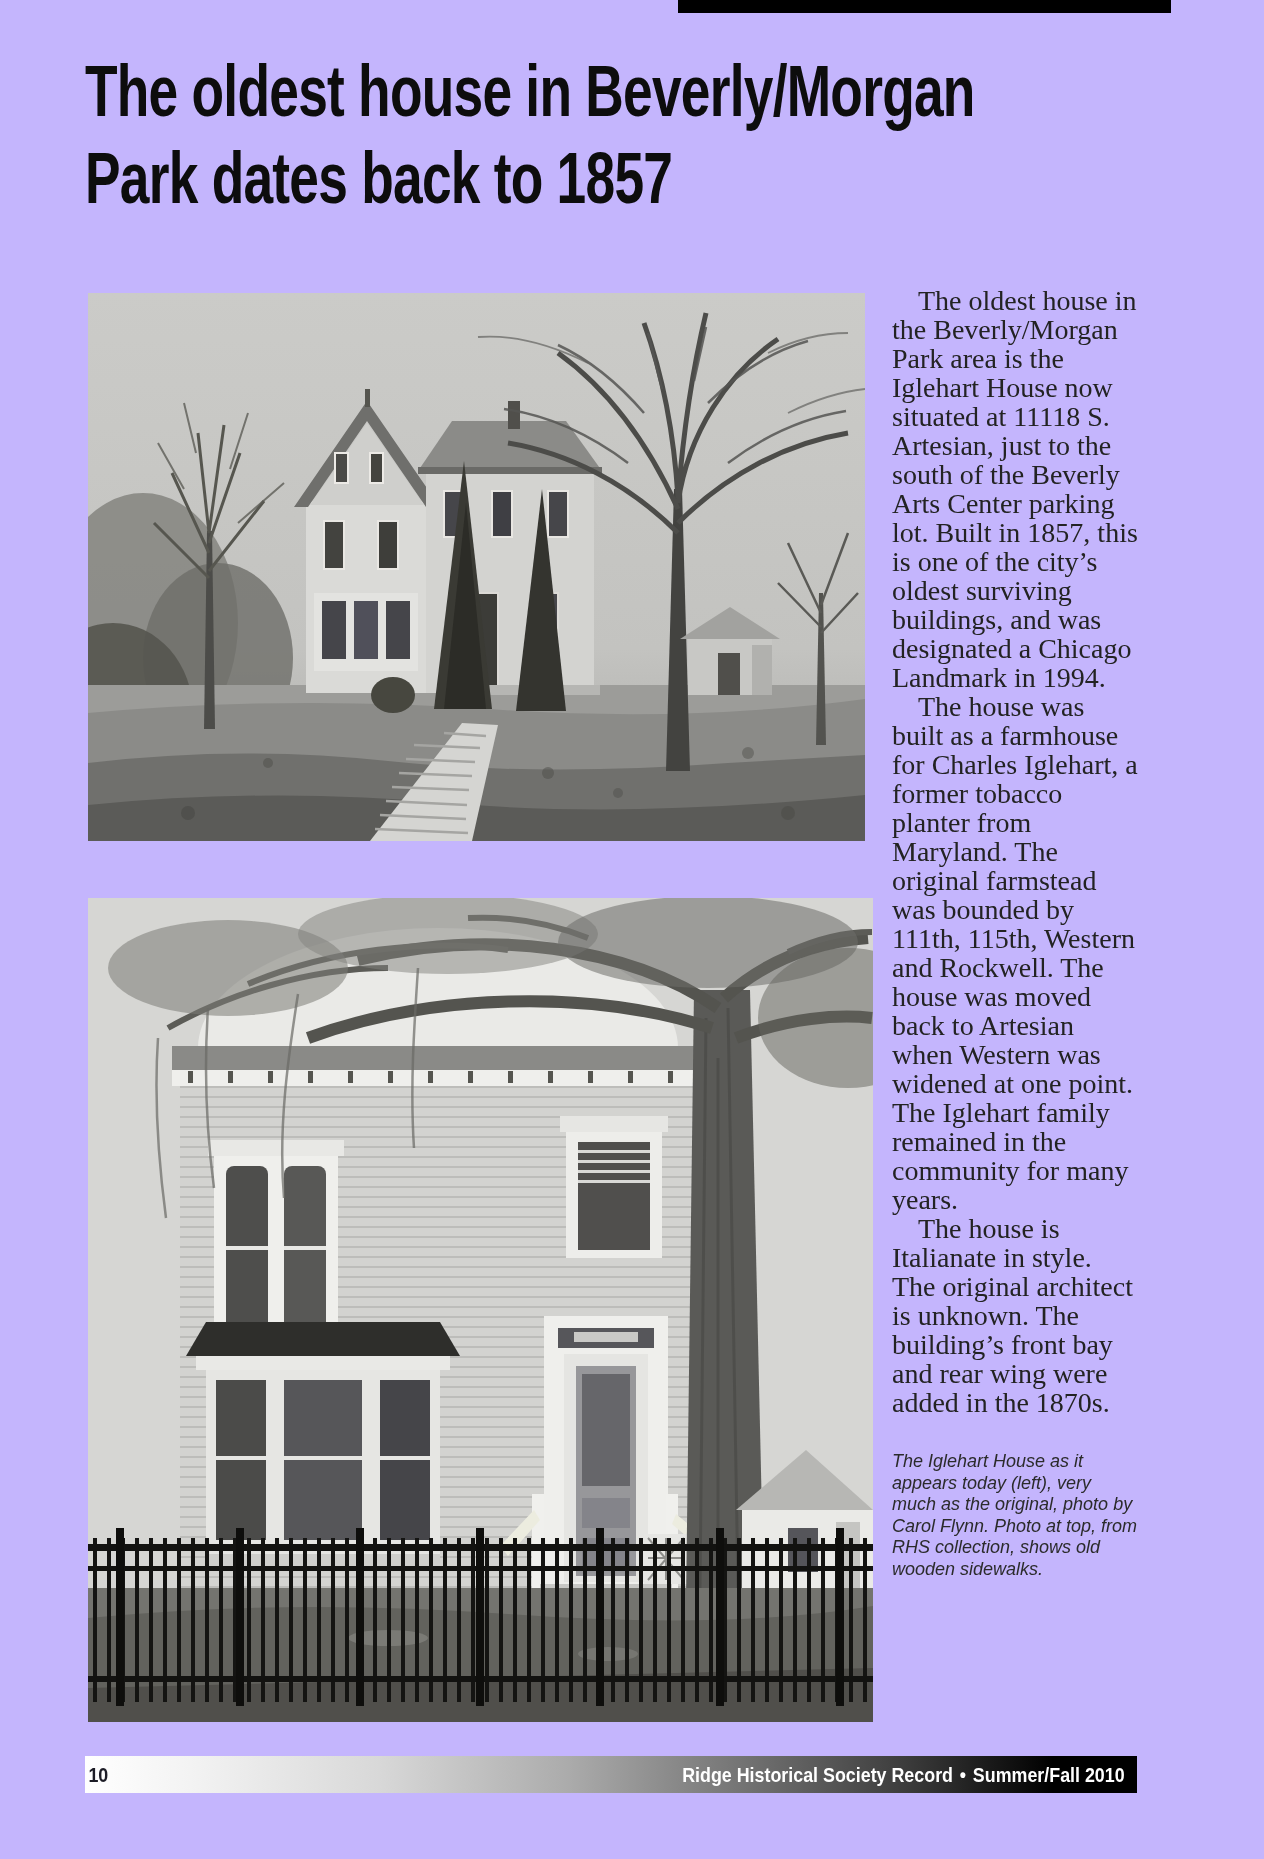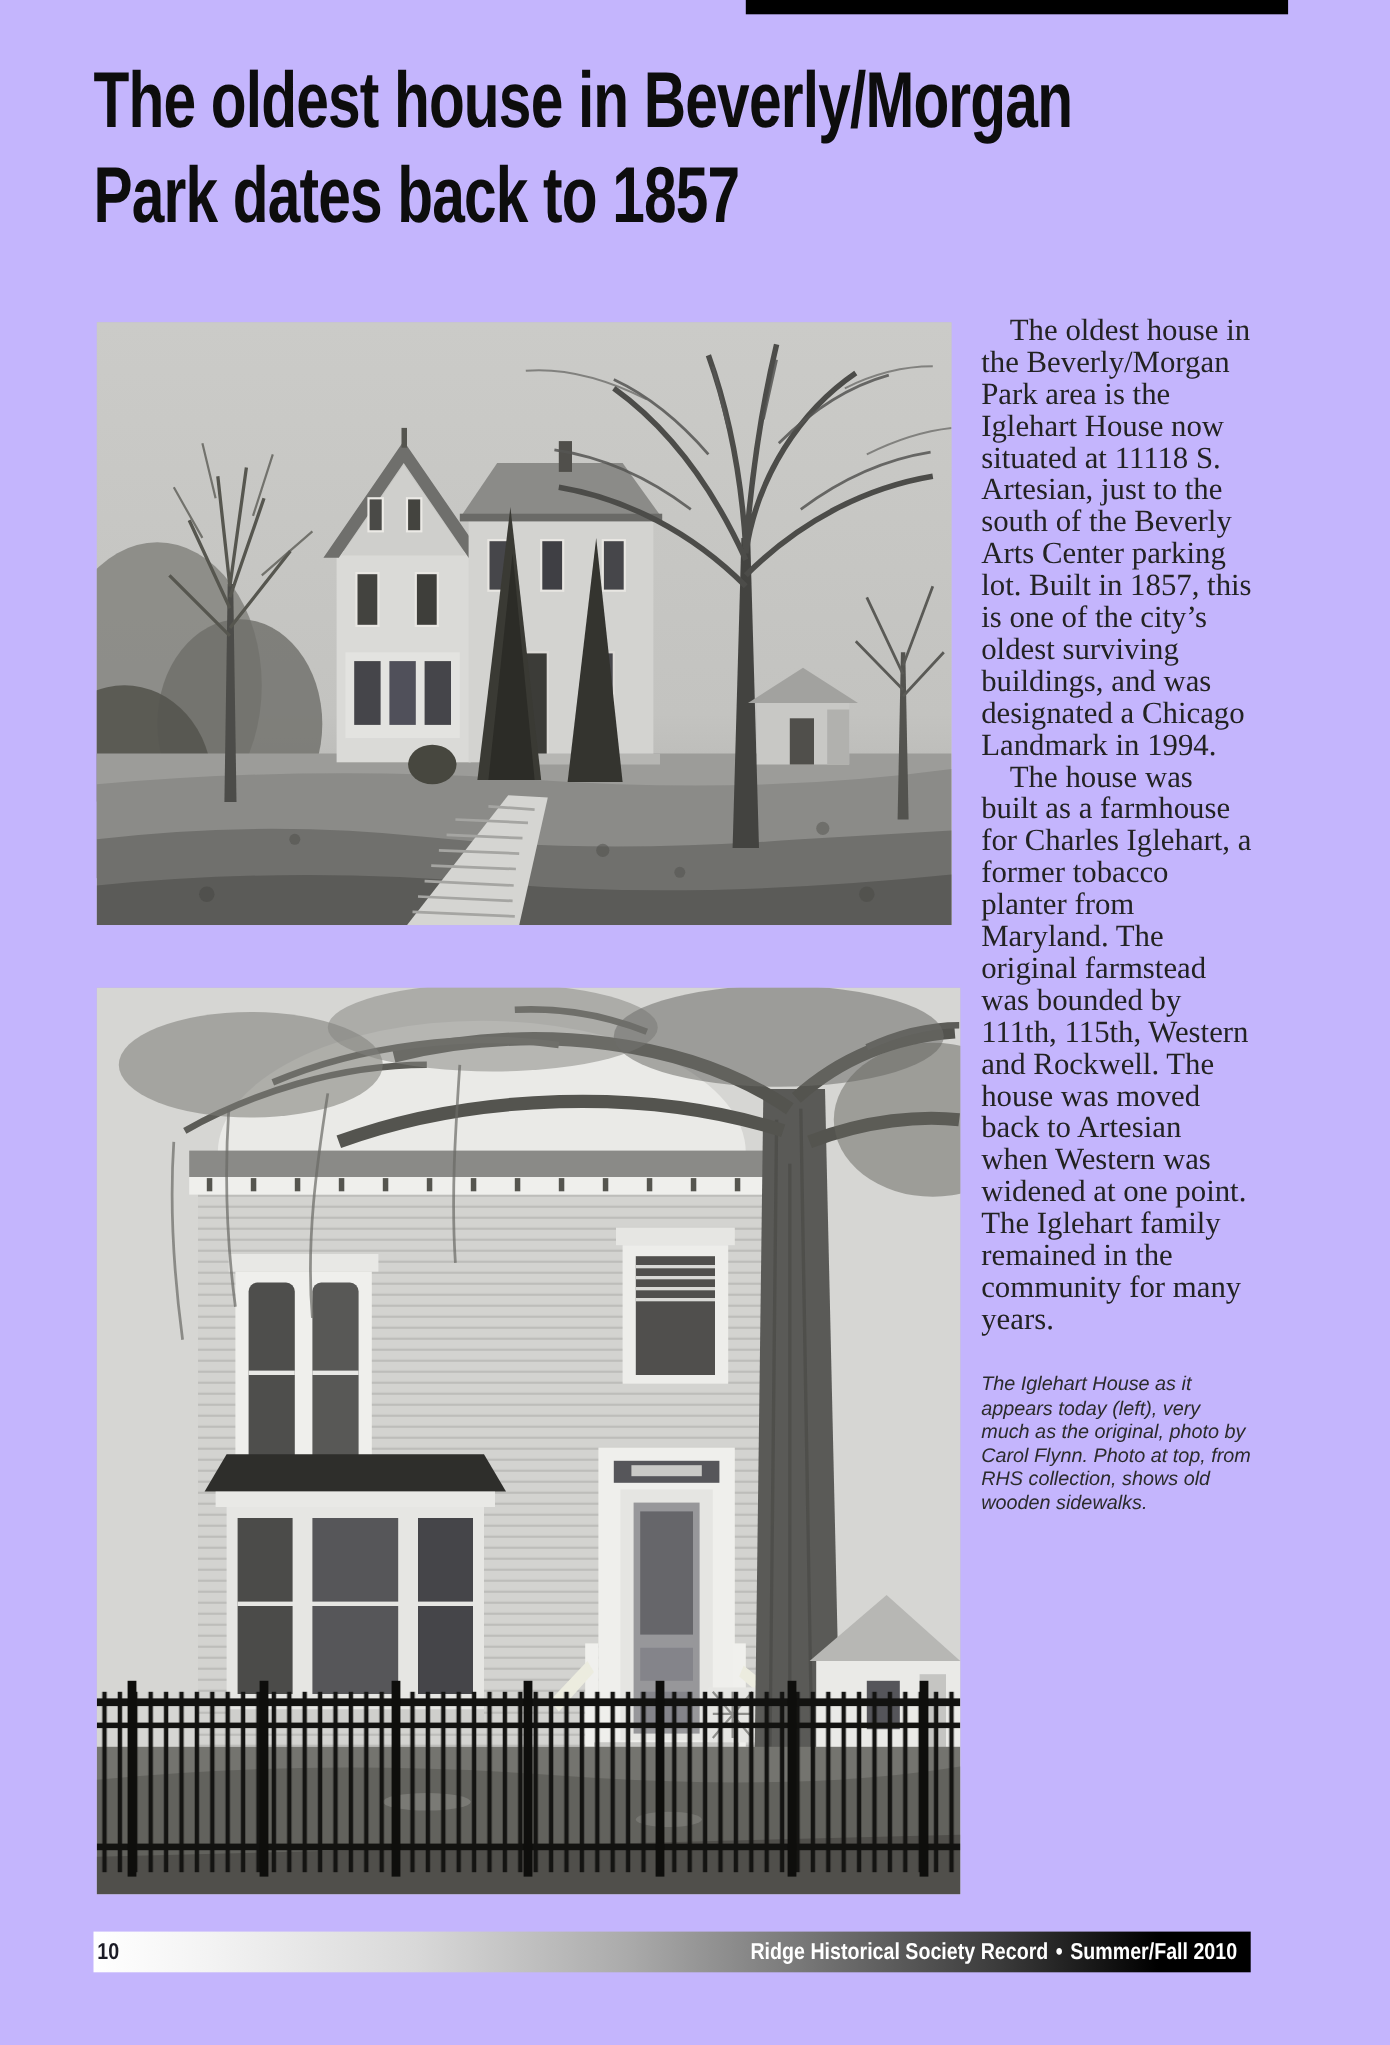--- a/index.html
+++ b/index.html
@@ -252,20 +252,21 @@
       <rect x="388" y="630" width="8" height="178" fill="#0e0e0c"></rect>
       <rect x="508" y="630" width="8" height="178" fill="#0e0e0c"></rect>
       <rect x="628" y="630" width="8" height="178" fill="#0e0e0c"></rect>
       <rect x="748" y="630" width="8" height="178" fill="#0e0e0c"></rect>
     </svg>
   </figure>
 
   <div class="column">
     <p>The oldest house in the Beverly/Morgan Park area is the Iglehart House now situated at 11118 S. Artesian, just to the south of the Beverly Arts Center parking lot. Built in 1857, this is one of the city’s oldest surviving buildings, and was designated a Chicago Landmark in 1994.</p>
     <p>The house was built as a farmhouse for Charles Iglehart, a former tobacco planter from Maryland. The original farmstead was bounded by 111th, 115th, Western and Rockwell. The house was moved back to Artesian when Western was widened at one point. The Iglehart family remained in the community for many years.</p>
+    <p>The house is Italianate in style. The original architect is unknown. The building’s front bay and rear wing were added in the 1870s.</p>
     <p class="caption">The Iglehart House as it appears today (left), very much as the original, photo by Carol Flynn. Photo at top, from RHS collection, shows old wooden sidewalks.</p>
   </div>
 
   <footer class="footer">
     <span class="page-num">10</span>
     <span class="footer-right">
       <span>Ridge Historical Society Record</span><span class="bullet">•</span><span>Summer/Fall 2010</span>
     </span>
   </footer>
 

